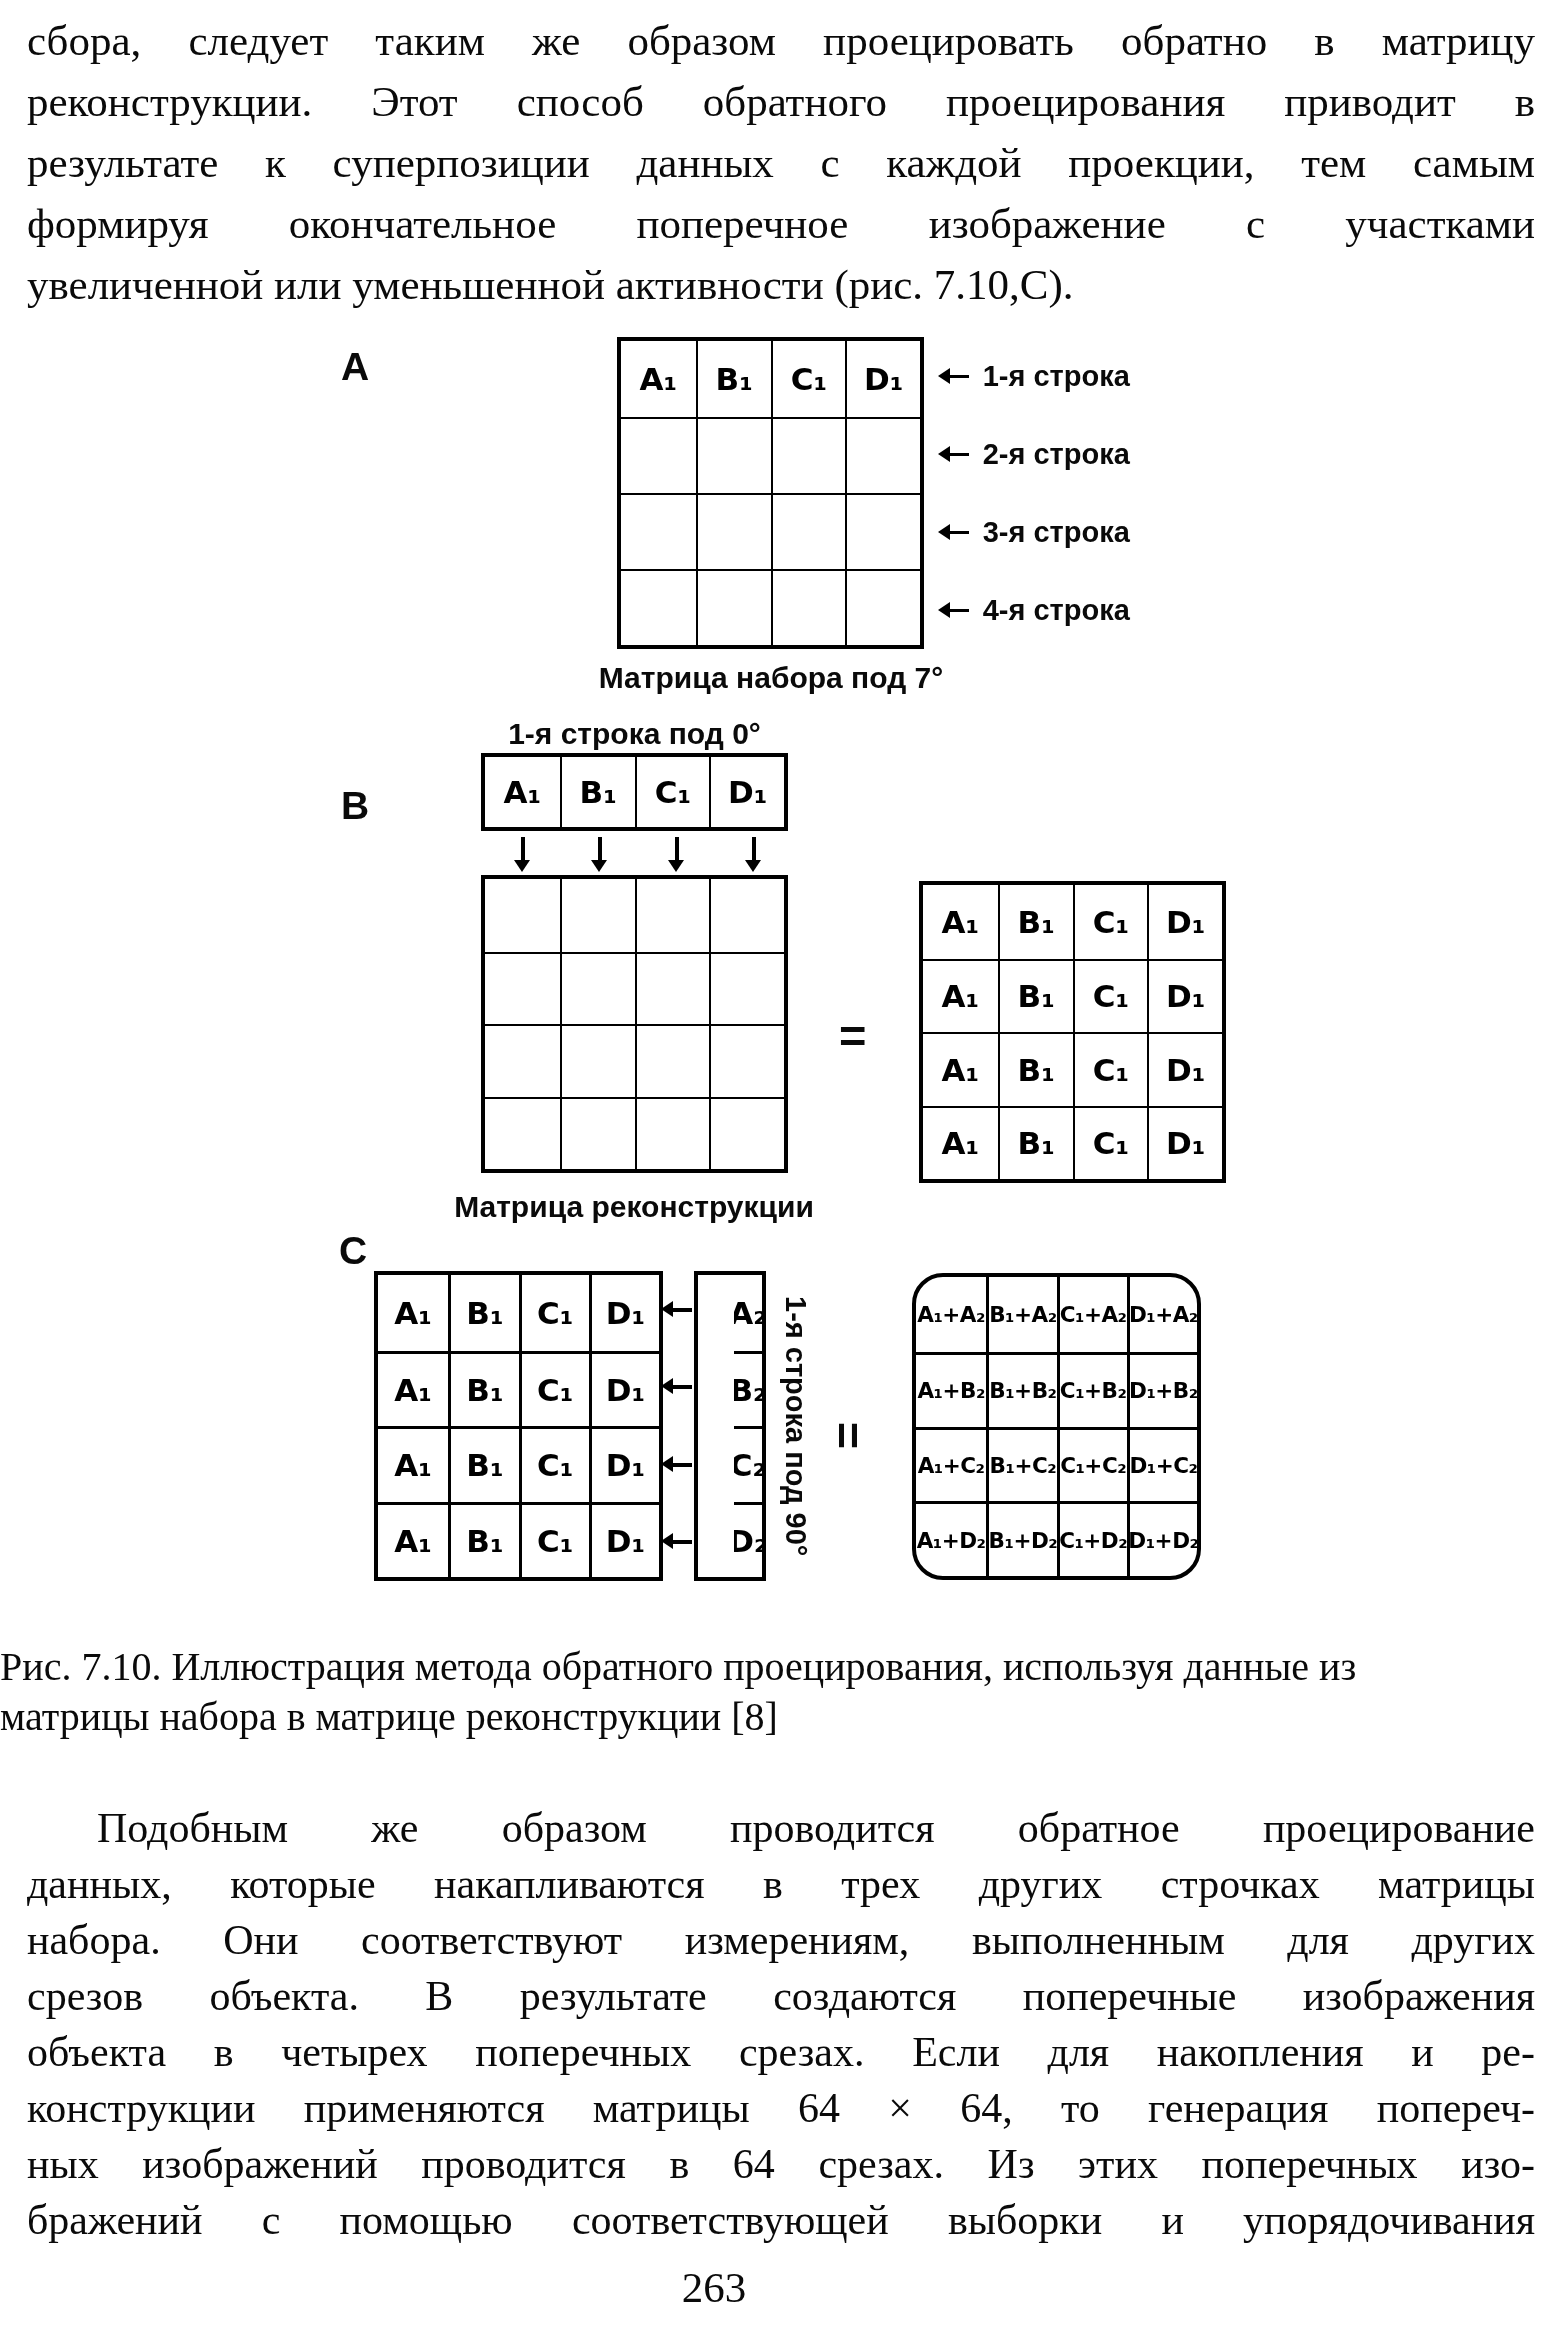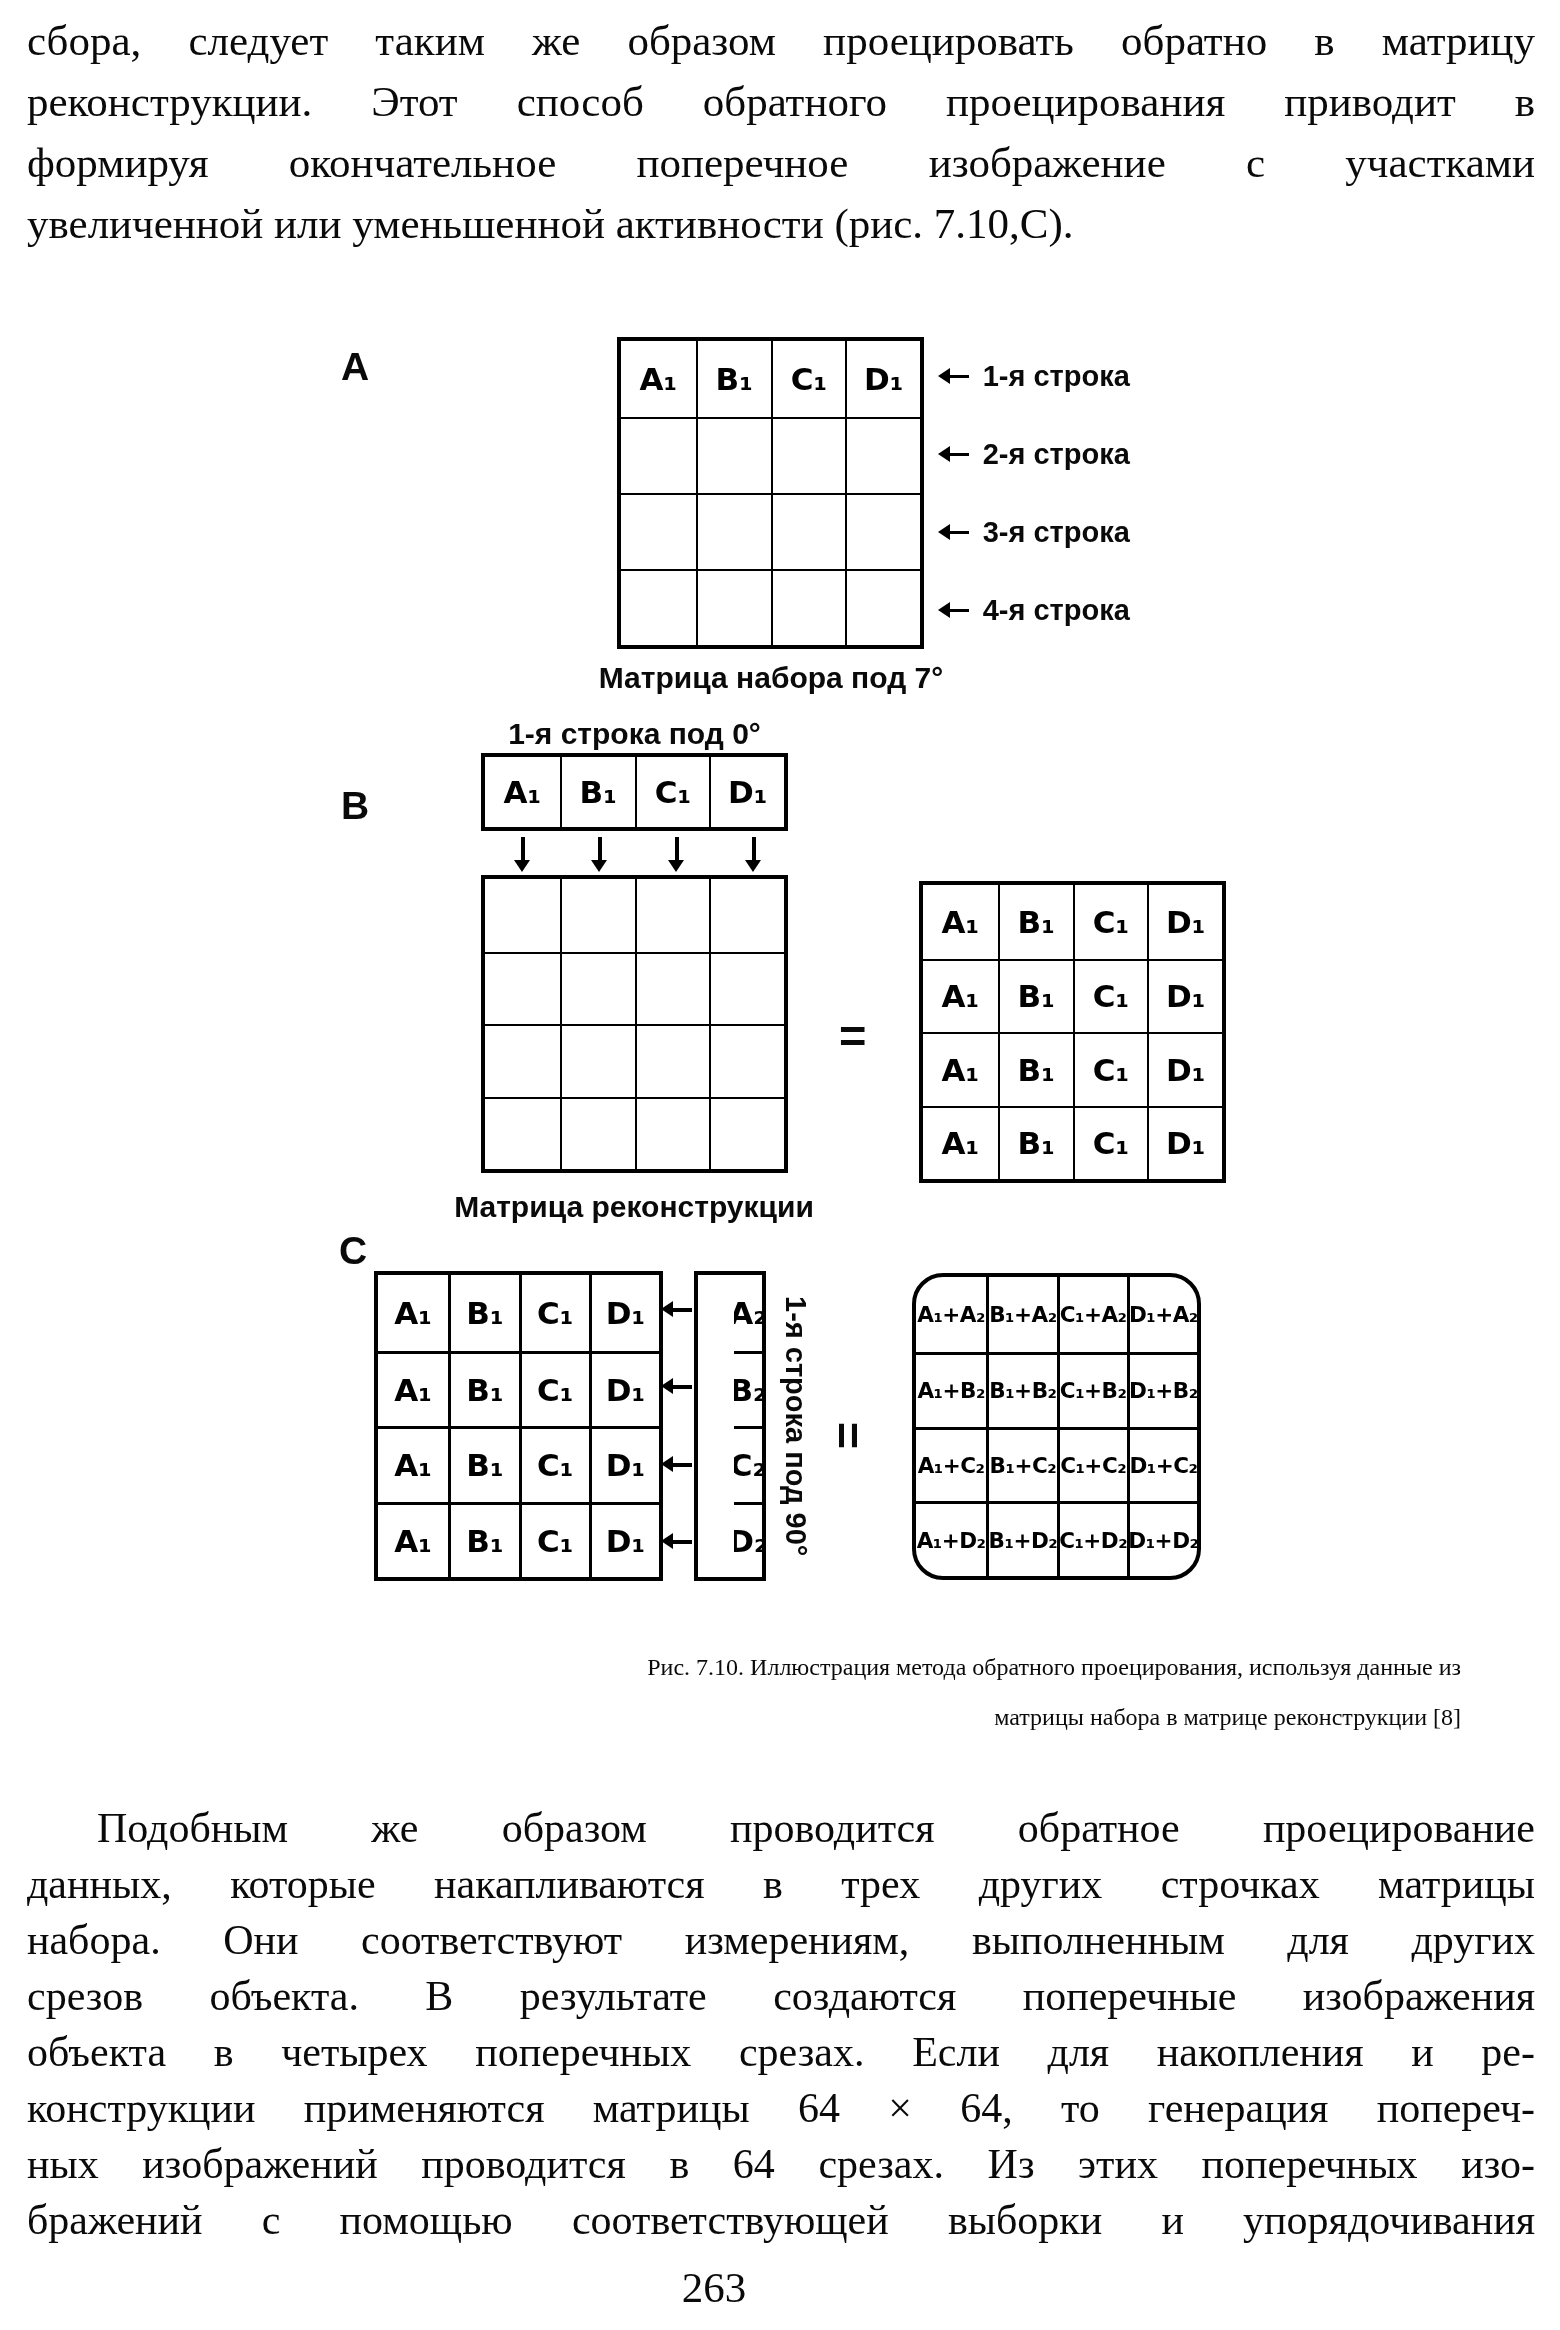--- a/index.html
+++ b/index.html
@@ -59,31 +59,32 @@
   .row-pointer{position:absolute;display:flex;align-items:center;gap:13.7px;height:31px;}
 
   .c-vlabel{
     position:absolute;
     writing-mode:vertical-rl;
     display:flex;align-items:center;justify-content:center;
     font-family:"Liberation Sans",sans-serif;font-weight:bold;font-size:29px;
     white-space:nowrap;
   }
 
-  #fig-caption{position:absolute;left:0;top:1642px;width:1461px;text-align:right;font-size:24px;line-height:50px;}
+  #fig-caption{position:absolute;left:0;top:1642px;width:1461px;text-align:left;font-size:40px;line-height:50px;}
   #page-number{position:absolute;left:0;top:2263px;width:1428px;text-align:center;font-size:43px;}
 </style>
 </head>
 <body>
 
 <div id="page">
 
   <div id="top-para" class="para" style="top:9.8px;">
     <div class="pline">сбора, следует таким же образом проецировать обратно в матрицу</div>
     <div class="pline">реконструкции. Этот способ обратного проецирования приводит в</div>
+    <div class="pline">результате к суперпозиции данных с каждой проекции, тем самым</div>
     <div class="pline">формируя окончательное поперечное изображение с участками</div>
     <div class="pline noj">увеличенной или уменьшенной активности (рис. 7.10,С).</div>
   </div>
 
   <div class="panel-label" style="left:341px;top:347px;">A</div>
 
   <div class="mgrid cols4 rows4" style="left:617px;top:337px;width:307px;height:312px;">
       <div class="cell">A₁</div>
       <div class="cell">B₁</div>
       <div class="cell">C₁</div>

